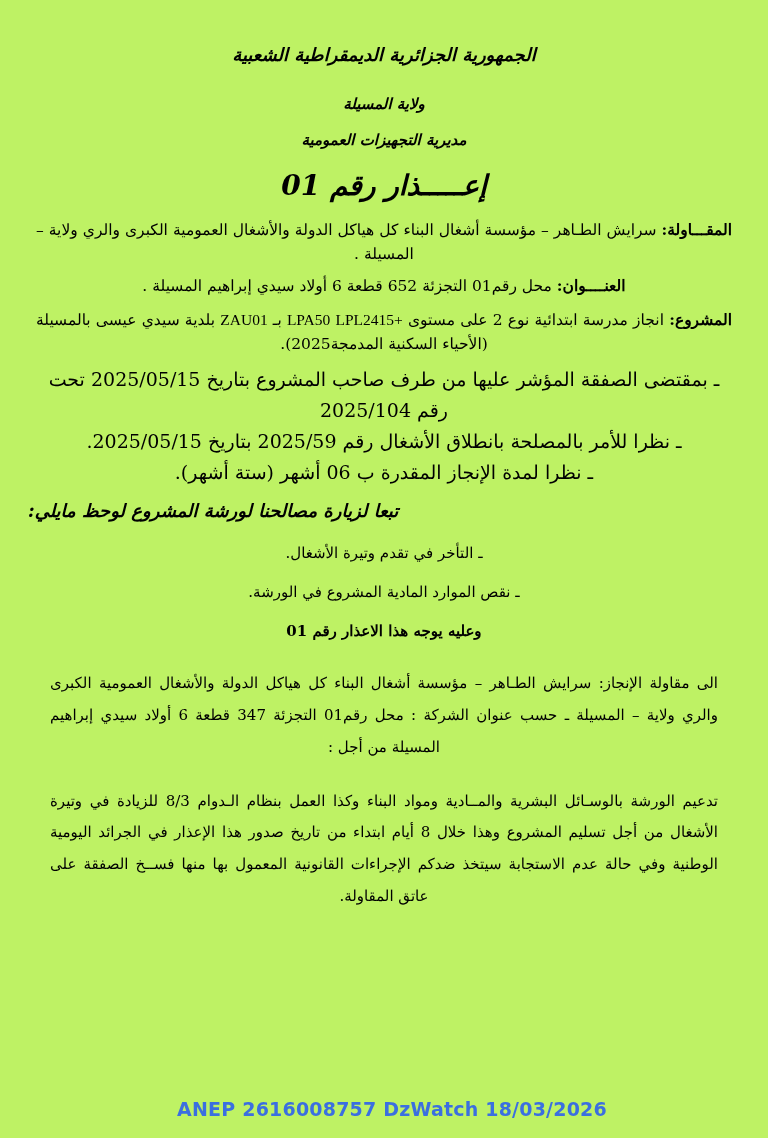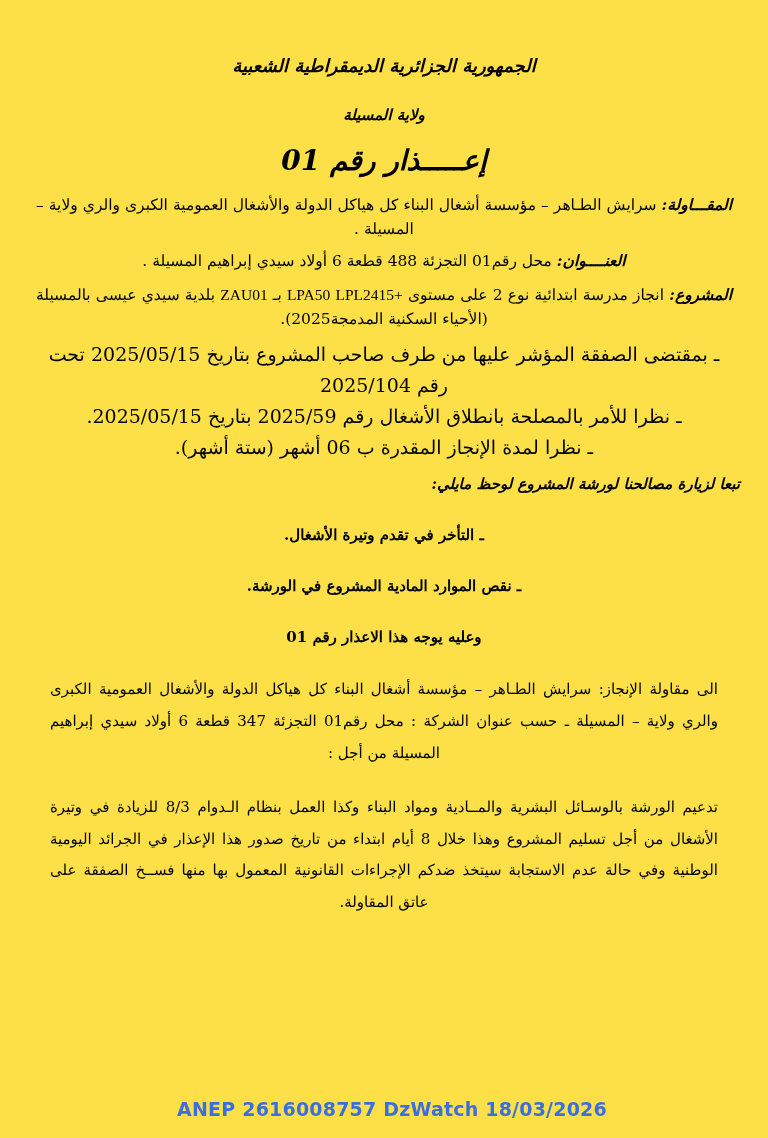--- a/index.html
+++ b/index.html
@@ -13,23 +13,23 @@
     height: 1138px;
     position: relative;
     font-family: "DejaVu Sans", "Liberation Sans", sans-serif;
     color: #000000;
     overflow: hidden;
   }
   .page {
     width: 768px;
     height: 1138px;
     box-sizing: border-box;
-    padding: 11px 28px;
+    padding: 0 28px;
     position: relative;
-    background: #fde047;
+    background: #bef264;
   }
 
   
   .hdr-republic {
     text-align: center;
     font-family: "DejaVu Serif", "Liberation Serif", serif;
     font-weight: bold;
     font-style: italic;
     font-size: 18px;
     letter-spacing: 0.5px;
@@ -73,21 +73,20 @@
     font-family: "DejaVu Serif", "Liberation Serif", serif;
     font-size: 15.5px;
     line-height: 1.55;
     text-align: justify;
     text-align-last: center;
     margin: 0 0 2px 0;
     padding: 0 8px;
   }
   .fld-label {
     font-weight: bold;
-    font-style: italic;
     white-space: nowrap;
   }
   .fld-contract {
     text-align: justify;
     text-align-last: center;
   }
   .fld-address {
     text-align: center;
     padding-top: 6px;
   }
@@ -110,34 +109,33 @@
     text-align: center;
     margin: 0;
     padding: 0 6px;
   }
   .clause-first { padding-top: 6px; }
 
   .intro-obs {
     font-family: "DejaVu Serif", "Liberation Serif", serif;
     font-weight: bold;
     font-style: italic;
-    font-size: 15px;
+    font-size: 18px;
     line-height: 1.6;
-    text-align: right;
+    text-align: left;
     margin: 0;
     padding-top: 10px;
   }
   .obs {
     font-family: "DejaVu Serif", "Liberation Serif", serif;
     font-size: 15px;
     line-height: 1.6;
     text-align: center;
-    margin: 16px;
+    margin: 4px;
     padding-top: 11px;
-    font-weight: bold;
   }
   .obs-long {
     text-align: justify;
     text-align-last: center;
     padding: 11px 4px 0 4px;
   }
 
   .emphasis-line {
     font-family: "DejaVu Serif", "Liberation Serif", serif;
     font-weight: bold;
@@ -180,33 +178,34 @@
 </style>
 </head>
 <body>
 
 <div class="page">
 
   <div class="hdr-republic">الجمهورية الجزائرية الديمقراطية الشعبية</div>
 
   <div class="hdr-wilaya">ولاية المسيلة</div>
 
+  <div class="hdr-direction">مديرية التجهيزات العمومية</div>
 
   <div class="doc-title">إعـــــذار رقم 01</div>
 
   <div class="body-wrap">
 
     <p class="fld fld-contract">
       <span class="fld-label">المقـــاولة:</span>
       <span>سرايش الطـاهر – مؤسسة أشغال البناء كل هياكل الدولة والأشغال العمومية الكبرى والري ولاية – المسيلة .</span>
     </p>
 
     <p class="fld fld-address">
       <span class="fld-label">العنــــوان:</span>
-      <span>محل رقم01 التجزئة 488 قطعة 6 أولاد سيدي إبراهيم المسيلة .</span>
+      <span>محل رقم01 التجزئة 652 قطعة 6 أولاد سيدي إبراهيم المسيلة .</span>
     </p>
 
     <p class="fld fld-project">
       <span class="fld-label">المشروع:</span>
       <span>انجاز مدرسة ابتدائية نوع 2 على مستوى</span>
       <span class="ltr-code">LPL2415+</span>
       <span class="ltr-code">LPA50</span>
       <span>بـ</span>
       <span class="ltr-code">ZAU01</span>
       <span>بلدية سيدي عيسى بالمسيلة   (الأحياء السكنية المدمجة2025).</span>

